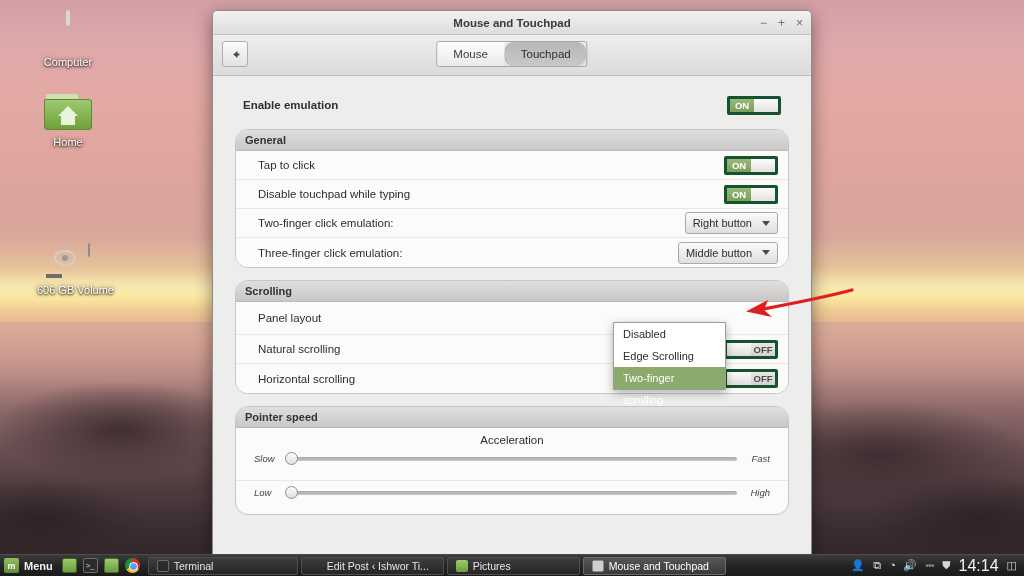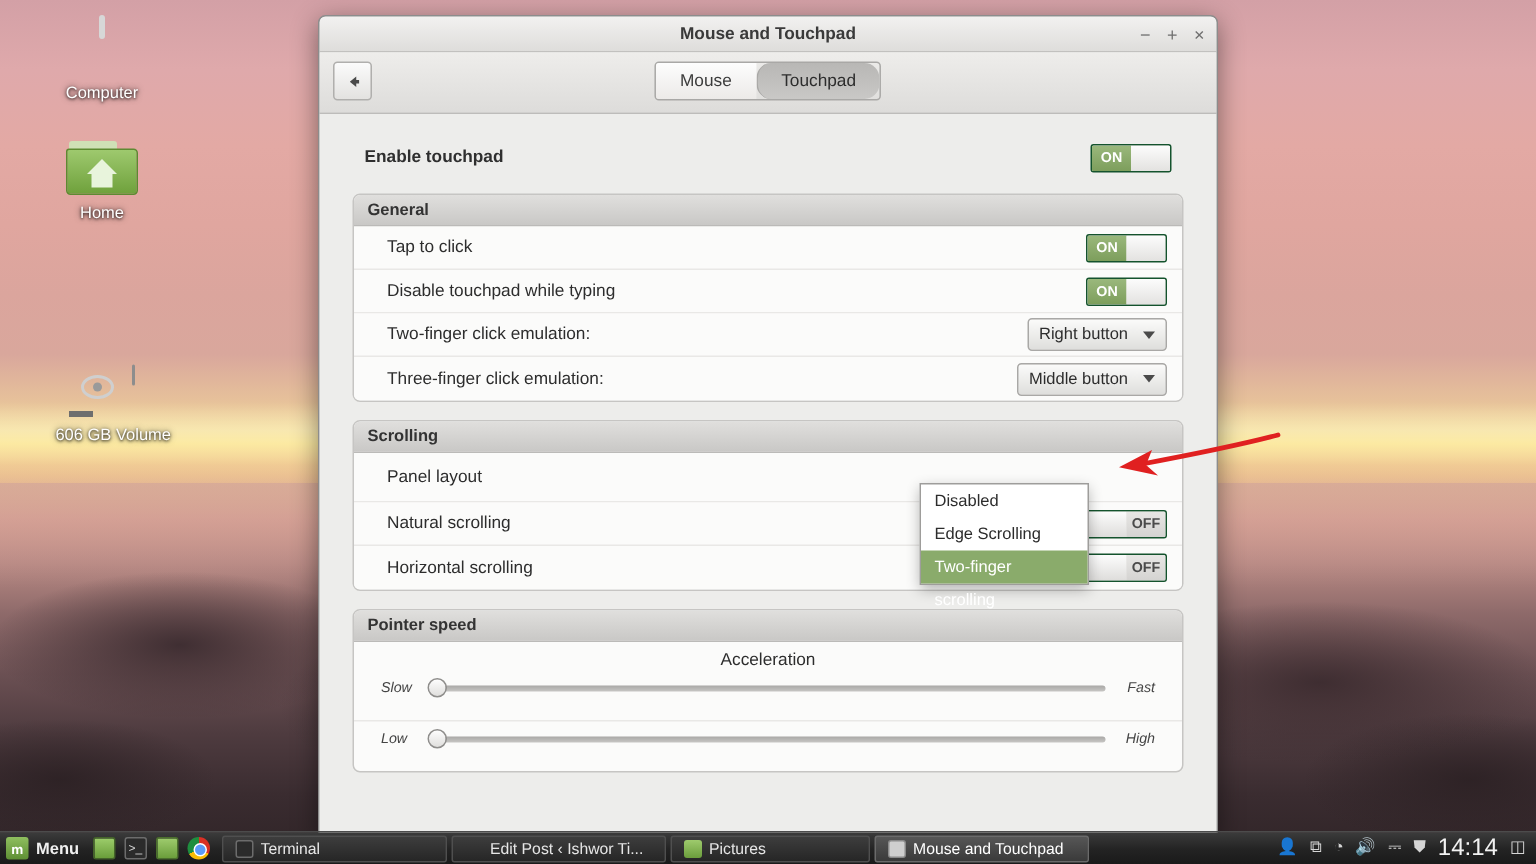--- a/index.html
+++ b/index.html
@@ -162,40 +162,40 @@
     position: relative; overflow: visible;
   }
 
   .top-row {
     display: flex; align-items: center; justify-content: space-between;
     padding: 0 8px 0 8px; height: 30px; margin-bottom: 9px;
   }
   .top-row .lbl { font-size: 11.5px; font-weight: bold; color: #2f2f2f; }
 
   .panel {
-    border: 1px solid #c6c5c3; border-radius: 5px; background: #fbfbfa;
+    border: 1px solid #c6c5c3; border-radius: 13px; background: #fbfbfa;
     margin-bottom: 12px; overflow: hidden;
   }
   .panel-head {
     height: 21px; line-height: 21px; padding: 0 9px;
     font-size: 11px; font-weight: bold; color: #333;
     background: linear-gradient(to bottom, #e0dfdd, #c9c8c6);
     border-bottom: 1px solid #bbbab8;
   }
   .row {
     height: 29px; display: flex; align-items: center; justify-content: space-between;
     padding: 0 10px 0 22px; border-bottom: 1px solid #e9e8e6;
     background: #fbfbfa;
   }
   .row:last-child { border-bottom: none; }
   .row .lbl { font-size: 11.5px; color: #2d2d2d; }
 
   
   .toggle {
-    width: 54px; height: 19px; border-radius: 2px; border: 1px solid #14532d;
+    width: 54px; height: 19px; border-radius: 2px; border: 3px solid #14532d;
     display: flex; overflow: hidden; background: #e9e8e6;
   }
   .toggle .side {
     flex: 1 1 50%; font-size: 9.5px; font-weight: bold;
     display: flex; align-items: center; justify-content: center;
   }
   .toggle.on .txt {
     background: linear-gradient(to bottom, #9ab87c, #7d9e5c); color: #fff;
   }
   .toggle.on .knob { background: linear-gradient(to bottom, #fcfcfc, #e3e2e0); }
@@ -338,21 +338,21 @@
       </div>
       <div class="tabs">
         <div class="tab">Mouse</div>
         <div class="tab active">Touchpad</div>
       </div>
     </div>
 
     <div class="content">
 
       <div class="top-row">
-        <span class="lbl">Enable touchpad</span>
+        <span class="lbl">Enable emulation</span>
         <span class="toggle on">
           <span class="side txt">ON</span>
           <span class="side knob"></span>
         </span>
       </div>
 
       <div class="panel">
         <div class="panel-head">General</div>
 
         <div class="row">

